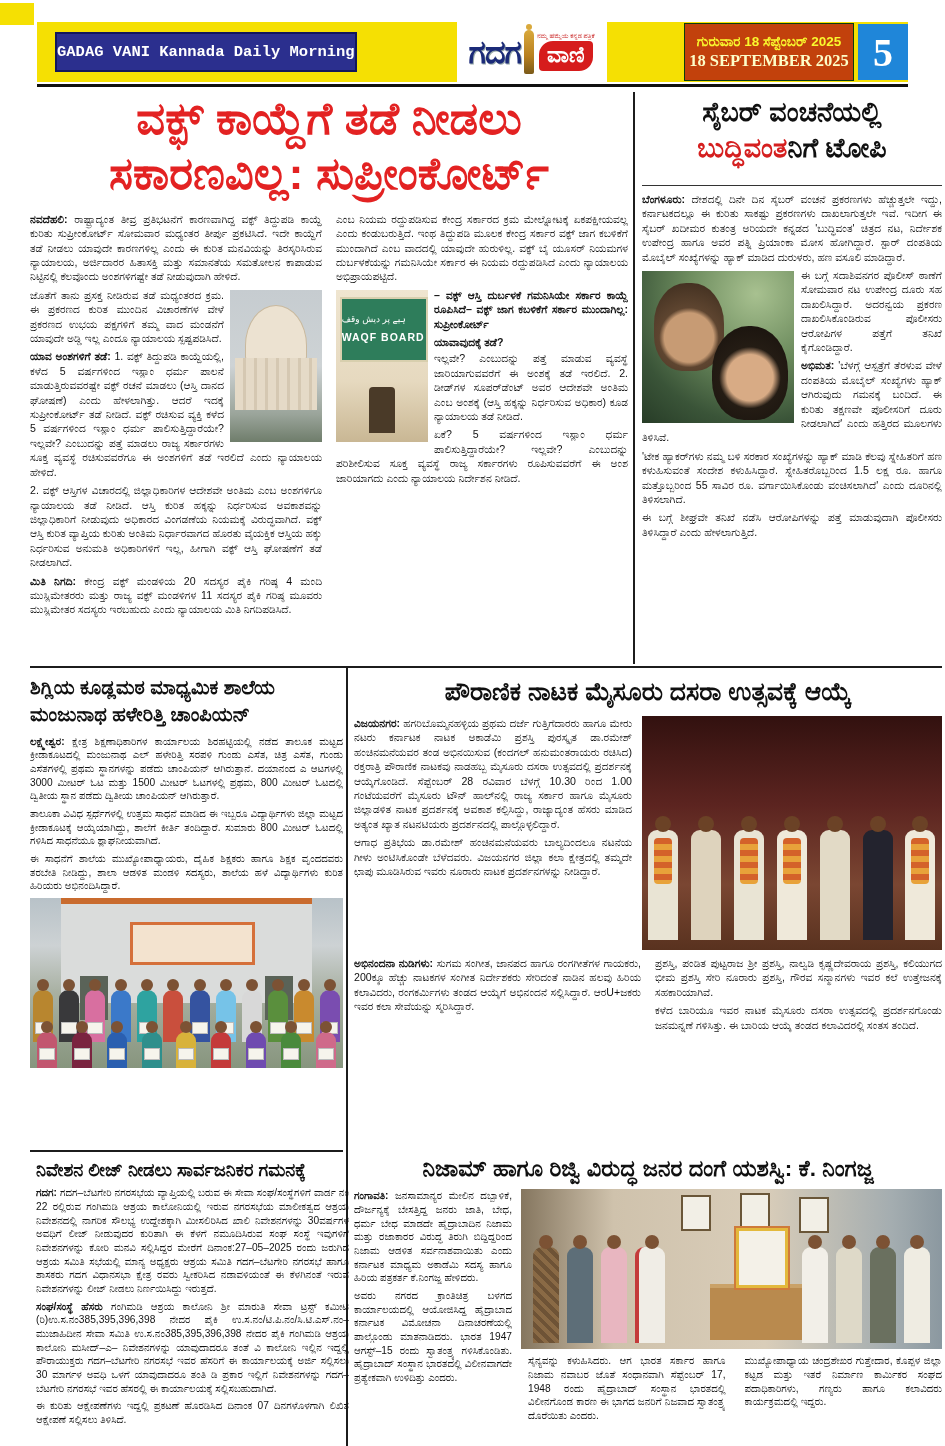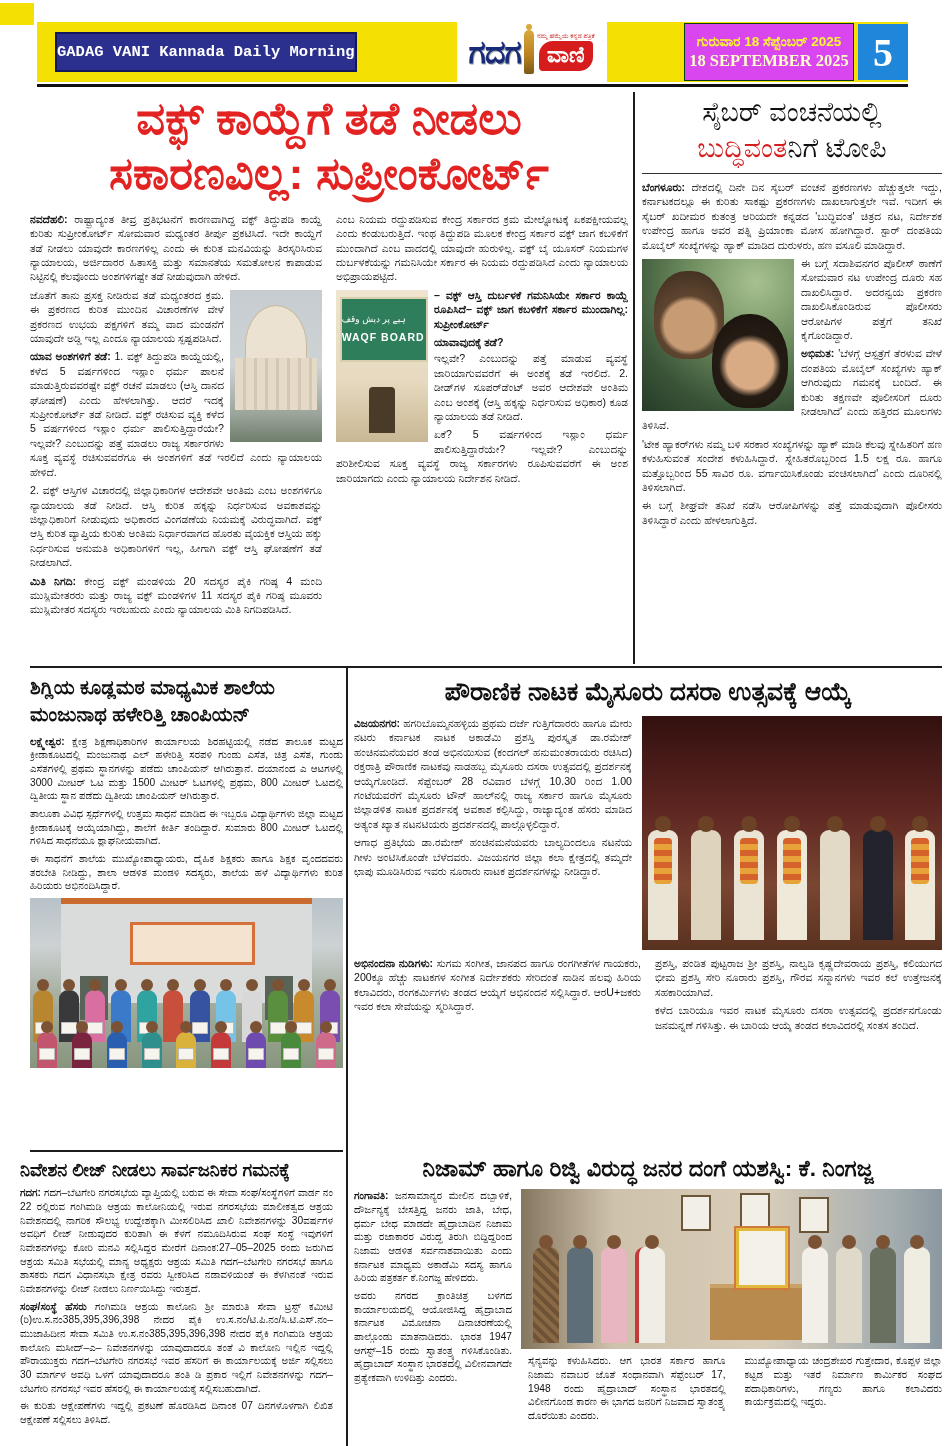--- a/index.html
+++ b/index.html
@@ -17,21 +17,21 @@
   .logo-gadag{font-size:32px;font-weight:900;color:#1b2a78;letter-spacing:-1px;
               text-shadow:1px 1px 0 #9aa; line-height:1;}
   .logo-statue{width:10px;height:44px;margin:0 3px;background:linear-gradient(180deg,#d9a93c 0%,#b87f1f 60%,#7a5a19 100%);
                border-radius:5px 5px 2px 2px;position:relative;}
   .logo-statue:before{content:"";position:absolute;top:-6px;left:2px;width:6px;height:6px;border-radius:50%;
                background:#d9a93c;}
   .logo-right{display:flex;flex-direction:column;align-items:center;}
   .logo-tagline{font-size:6.5px;color:#c81f1f;line-height:1;margin-bottom:1px;white-space:nowrap;}
   .logo-vani{background:#d61c1c;color:#fff;font-weight:900;font-size:22px;line-height:1;
              padding:3px 8px 5px 8px;border-radius:14px 4px 14px 4px;}
-  .mast-date{flex:0 0 168px;margin-left:auto;height:56px;background:#d946ef;border:1px solid #0c3d0d;
+  .mast-date{flex:0 0 168px;margin-left:auto;height:56px;background:#c2410c;border:1px solid #0c3d0d;
              display:flex;flex-direction:column;align-items:center;justify-content:center;gap:1px;}
   .date-kn{color:#f9f92e;font-weight:bold;font-size:13.5px;line-height:1.2;}
   .date-en{color:#fdfdc8;font-weight:bold;font-size:16.5px;font-family:"Liberation Serif",serif;line-height:1.1;}
   .mast-page{flex:0 0 50px;margin-left:4px;height:56px;background:#1f86d9;color:#fff;
              display:flex;align-items:center;justify-content:center;
              font-family:"Liberation Serif",serif;font-weight:bold;font-size:40px;}
   .mast-rule{position:absolute;left:37px;top:84px;width:871px;height:3px;background:#101010;}
   
   .bp{margin:0 0 4px 0;text-align:justify;}
   .bp b{font-weight:bold;}
@@ -54,22 +54,22 @@
            border:2px solid #d8cfae;color:#fff;display:flex;flex-direction:column;
            align-items:flex-start;justify-content:center;gap:6px;}
   .wb-urdu{font-size:9px;line-height:1;}
   .wb-en{font-weight:bold;font-size:10.5px;letter-spacing:1px;white-space:nowrap;}
   .wb-door{position:absolute;bottom:6%;left:36%;width:28%;height:30%;background:#4a3a28;border-radius:4px 4px 0 0;}
   .waqf-quote{font-weight:bold;margin:2px 0 4px 0;}
   .waqf-subhead{font-weight:bold;margin:2px 0 2px 0;}
   .vrule-main{position:absolute;left:633px;top:92px;width:2px;height:572px;background:#1c1c1c;}
   
   .cyber{position:absolute;left:642px;top:94px;width:300px;height:570px;overflow:hidden;}
-  .cyber-headline{text-align:center;font-weight:400;font-size:27px;line-height:1.35;color:#101010;
-                  border-bottom:1px solid #333;padding-bottom:6px;margin-bottom:6px;}
+  .cyber-headline{text-align:center;font-weight:700;font-size:27px;line-height:1.35;color:#101010;
+                  border-bottom:1px solid #333;padding-bottom:18px;margin-bottom:6px;}
   .cyber-red{color:#d51f1f;}
   .couple-photo{float:left;width:152px;height:152px;margin:3px 7px 2px 0;position:relative;overflow:hidden;
             background:radial-gradient(circle at 75% 15%,#a8c190 0%,#6d8c5e 40%,#3a5438 75%,#273c27 100%);}
   .head-m{position:absolute;left:8%;top:8%;width:46%;height:58%;
           background:radial-gradient(circle at 50% 62%,#c79b74 0 38%,#5e4530 46%,#3a2a1c 100%);
           border-radius:46% 46% 40% 40%;}
   .head-f{position:absolute;right:4%;bottom:2%;width:50%;height:62%;
           background:radial-gradient(circle at 50% 55%,#d8ab85 0 36%,#241c14 48%,#17110c 100%);
           border-radius:48% 48% 42% 42%;}
   
@@ -119,21 +119,21 @@
   .dasara-photo .garland{position:absolute;top:8px;left:20%;width:60%;height:46px;
         background:repeating-linear-gradient(180deg,#d4622a 0 6px,#e8a23a 6px 12px);border-radius:4px;}
   .dasara-photo .person:nth-child(1){background:#e9e4d4;} .dasara-photo .person:nth-child(2){background:#ded3bd;}
   .dasara-photo .person:nth-child(3){background:#e9e4d4;} .dasara-photo .person:nth-child(4){background:#efe9da;}
   .dasara-photo .person:nth-child(5){background:#e2dac6;} .dasara-photo .person:nth-child(6){background:#23232e;}
   .dasara-photo .person:nth-child(7){background:#efe9da;}
   .dasara-cols{display:flex;gap:14px;margin-top:6px;}
   .dasara-col{width:287px;height:152px;overflow:hidden;}
   
   .hr-lease{position:absolute;left:30px;top:1150px;width:313px;height:2px;background:#1c1c1c;}
-  .lease{position:absolute;left:20px;top:1158px;width:313px;height:288px;overflow:hidden;}
+  .lease{position:absolute;left:36px;top:1158px;width:313px;height:288px;overflow:hidden;}
   .lease-headline{font-weight:800;font-size:18px;line-height:1.35;color:#101010;margin-bottom:4px;}
   
   .nizam{position:absolute;left:354px;top:1122px;width:588px;height:324px;overflow:hidden;}
   .nizam-headline{font-weight:800;font-size:22.5px;line-height:1.3;color:#101010;text-align:center;margin-bottom:6px;margin-top:32px;}
   .nizam-row{display:flex;gap:9px;}
   .nizam-left{width:158px;height:290px;overflow:hidden;}
   .nizam-right{width:421px;}
   .nizam-photo{width:421px;height:160px;position:relative;overflow:hidden;
         background:linear-gradient(90deg,#85765f 0%,#cfc2ac 22%,#d9cdb9 58%,#a4adb0 88%,#8b98a0 100%);}
   .nz-frame{position:absolute;width:26px;height:32px;background:#f2efe6;border:2px solid #6a5638;}

